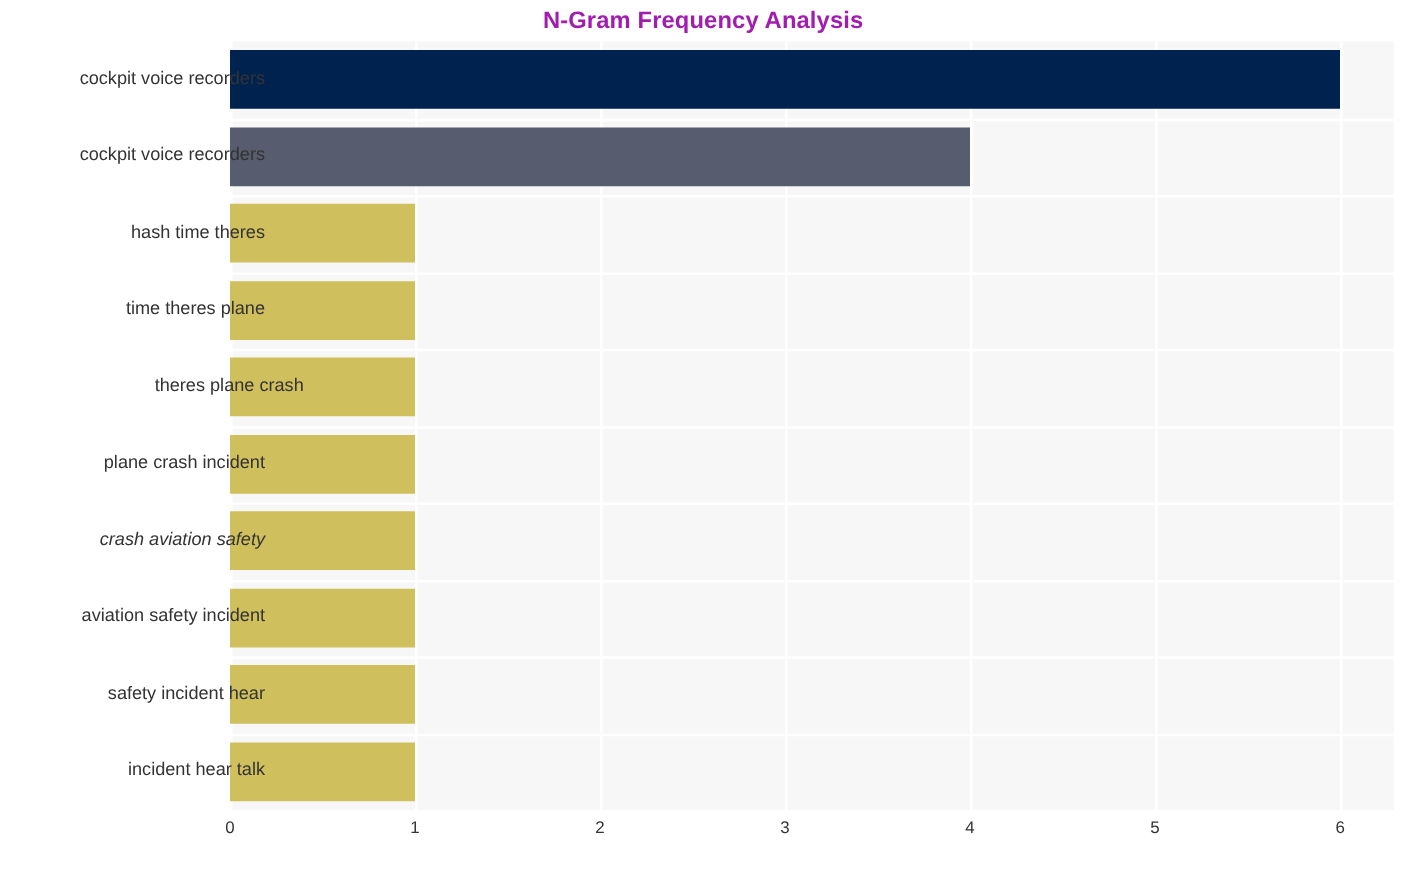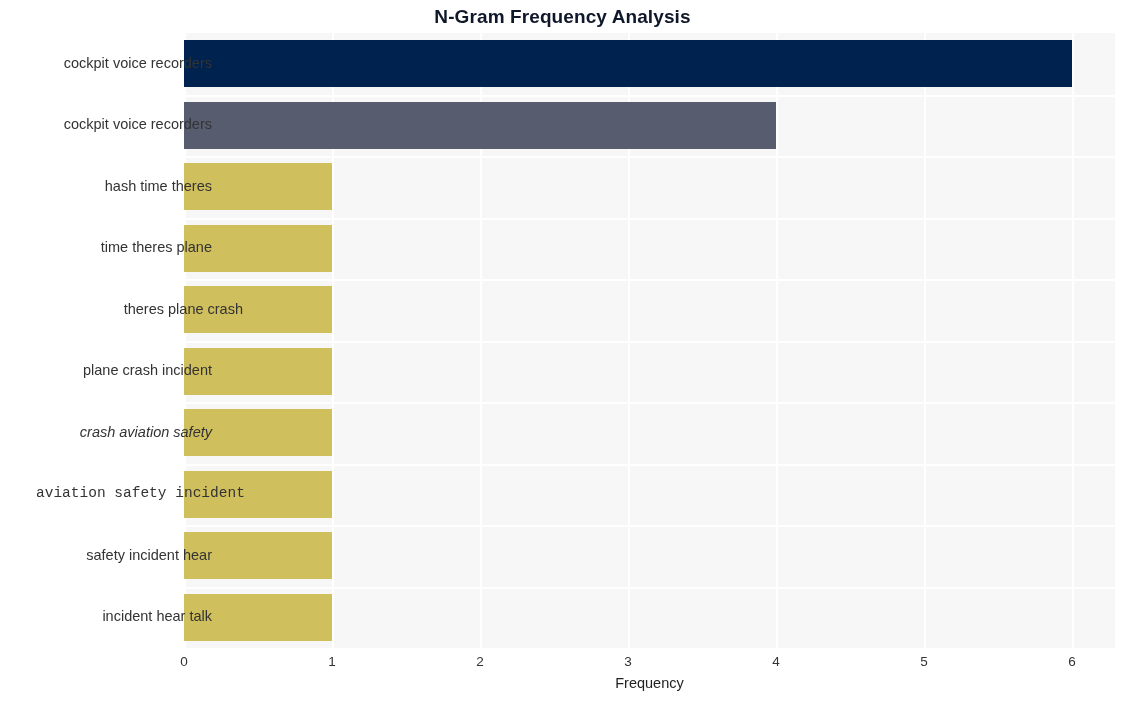--- a/index.html
+++ b/index.html
@@ -25,21 +25,21 @@
 
   
   #chart-title {
     position: absolute;
     left: 0;
     top: 6px;
     width: 1125px;
     text-align: center;
     font-size: 19px;
     font-weight: bold;
-    color: #0f172a;
+    color: #a21caf;
     letter-spacing: 0.1px;
   }
 
   
   #plot-area {
     position: absolute;
     left: 184px;
     top: 33px;
     width: 931px;
     height: 615px;
@@ -142,29 +142,28 @@
   </div>
 
   <div id="ylabels">
       <div class="ytick-wrap" style="top: 55.75px;">cockpit voice recorders</div>
       <div class="ytick-wrap" style="top: 117.25px;">cockpit voice recorders</div>
       <div class="ytick-wrap" style="top: 178.75px;">hash time theres</div>
       <div class="ytick-wrap" style="top: 240.25px;">time theres plane</div>
       <div class="ytick-wrap" style="top: 301.75px; padding-left: 31px;">theres plane crash</div>
       <div class="ytick-wrap" style="top: 363.25px;">plane crash incident</div>
       <div class="ytick-wrap" style="top: 424.75px; font-style: italic;">crash aviation safety</div>
-      <div class="ytick-wrap" style="top: 486.25px; font-family: Liberation Mono, monospace;">aviation safety incident</div>
+      <div class="ytick-wrap" style="top: 486.25px;">aviation safety incident</div>
       <div class="ytick-wrap" style="top: 547.75px;">safety incident hear</div>
       <div class="ytick-wrap" style="top: 609.25px;">incident hear talk</div>
     </div>
   <div id="xlabels">
       <div class="xtick" style="left: 184px;">0</div>
       <div class="xtick" style="left: 332.013px;">1</div>
       <div class="xtick" style="left: 480.025px;">2</div>
       <div class="xtick" style="left: 628.038px;">3</div>
       <div class="xtick" style="left: 776.051px;">4</div>
       <div class="xtick" style="left: 924.064px;">5</div>
       <div class="xtick" style="left: 1072.08px;">6</div>
     </div>
 
-  <div id="xlabel">Frequency</div>
 
 </div>
 
 </body></html>

